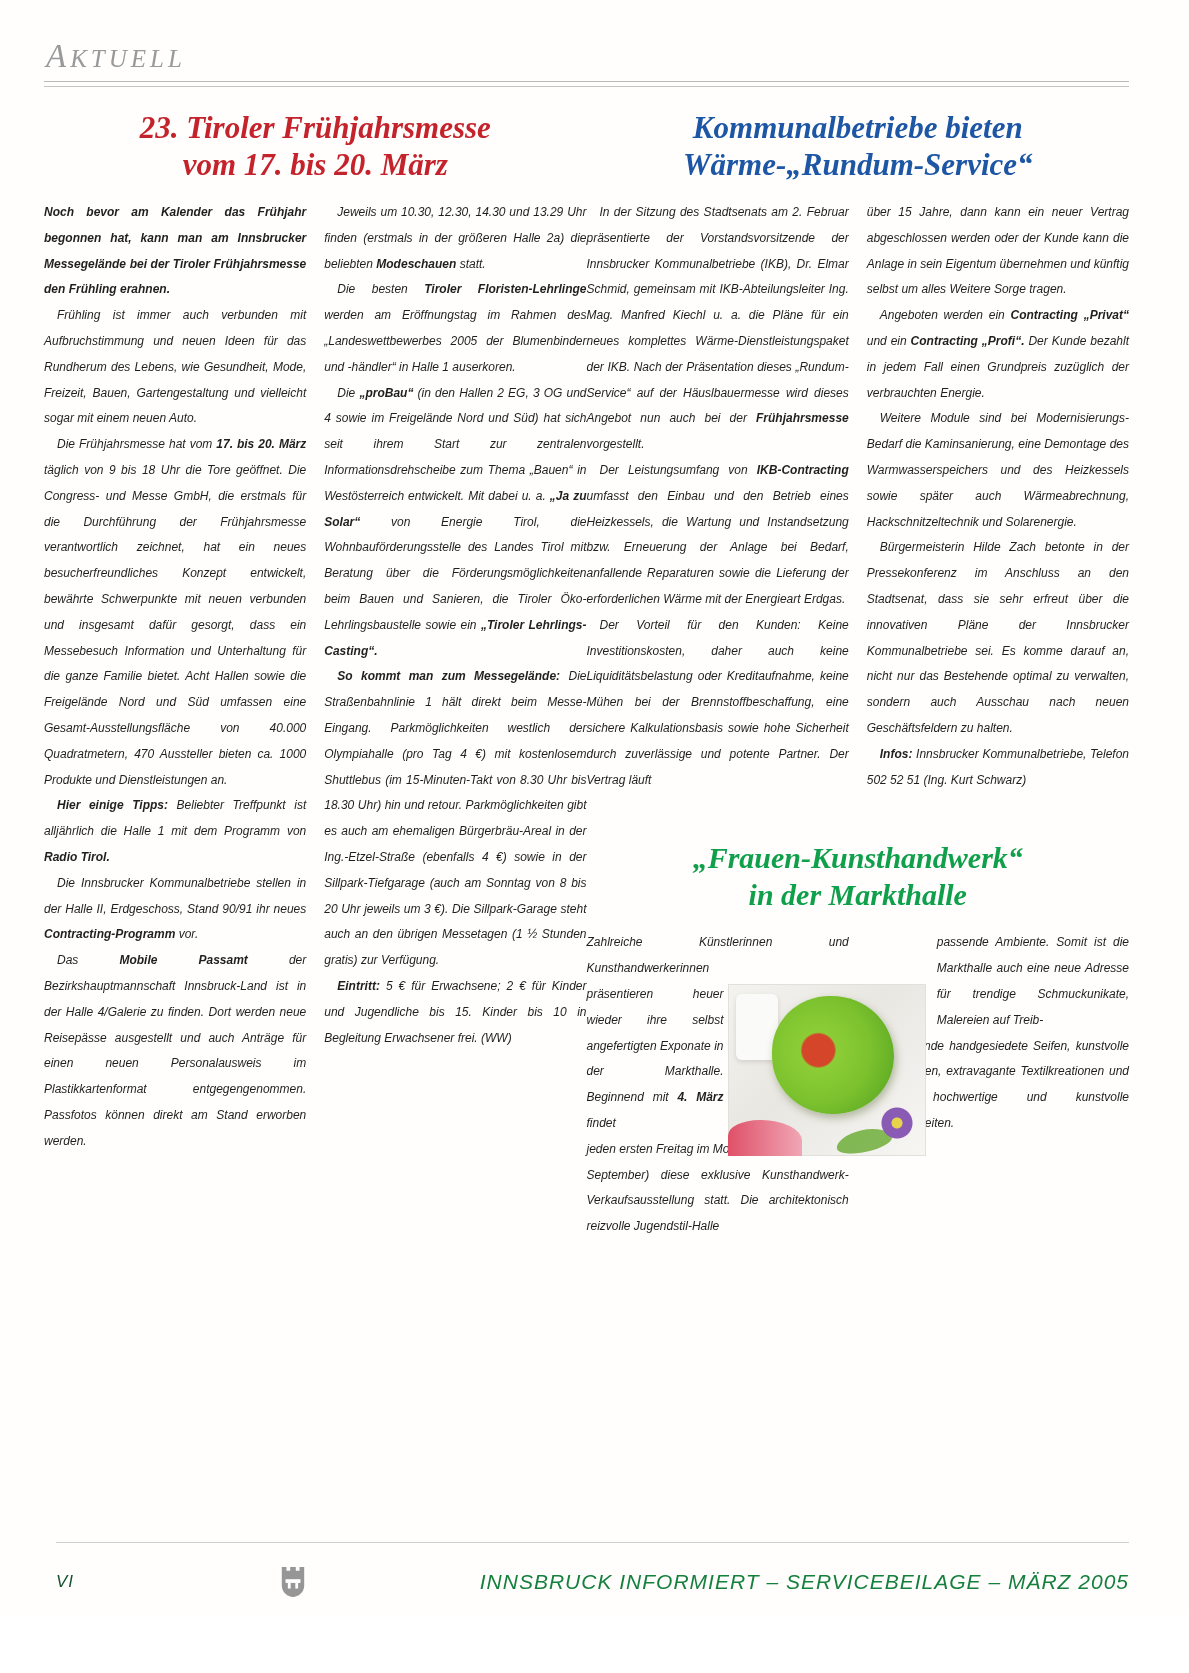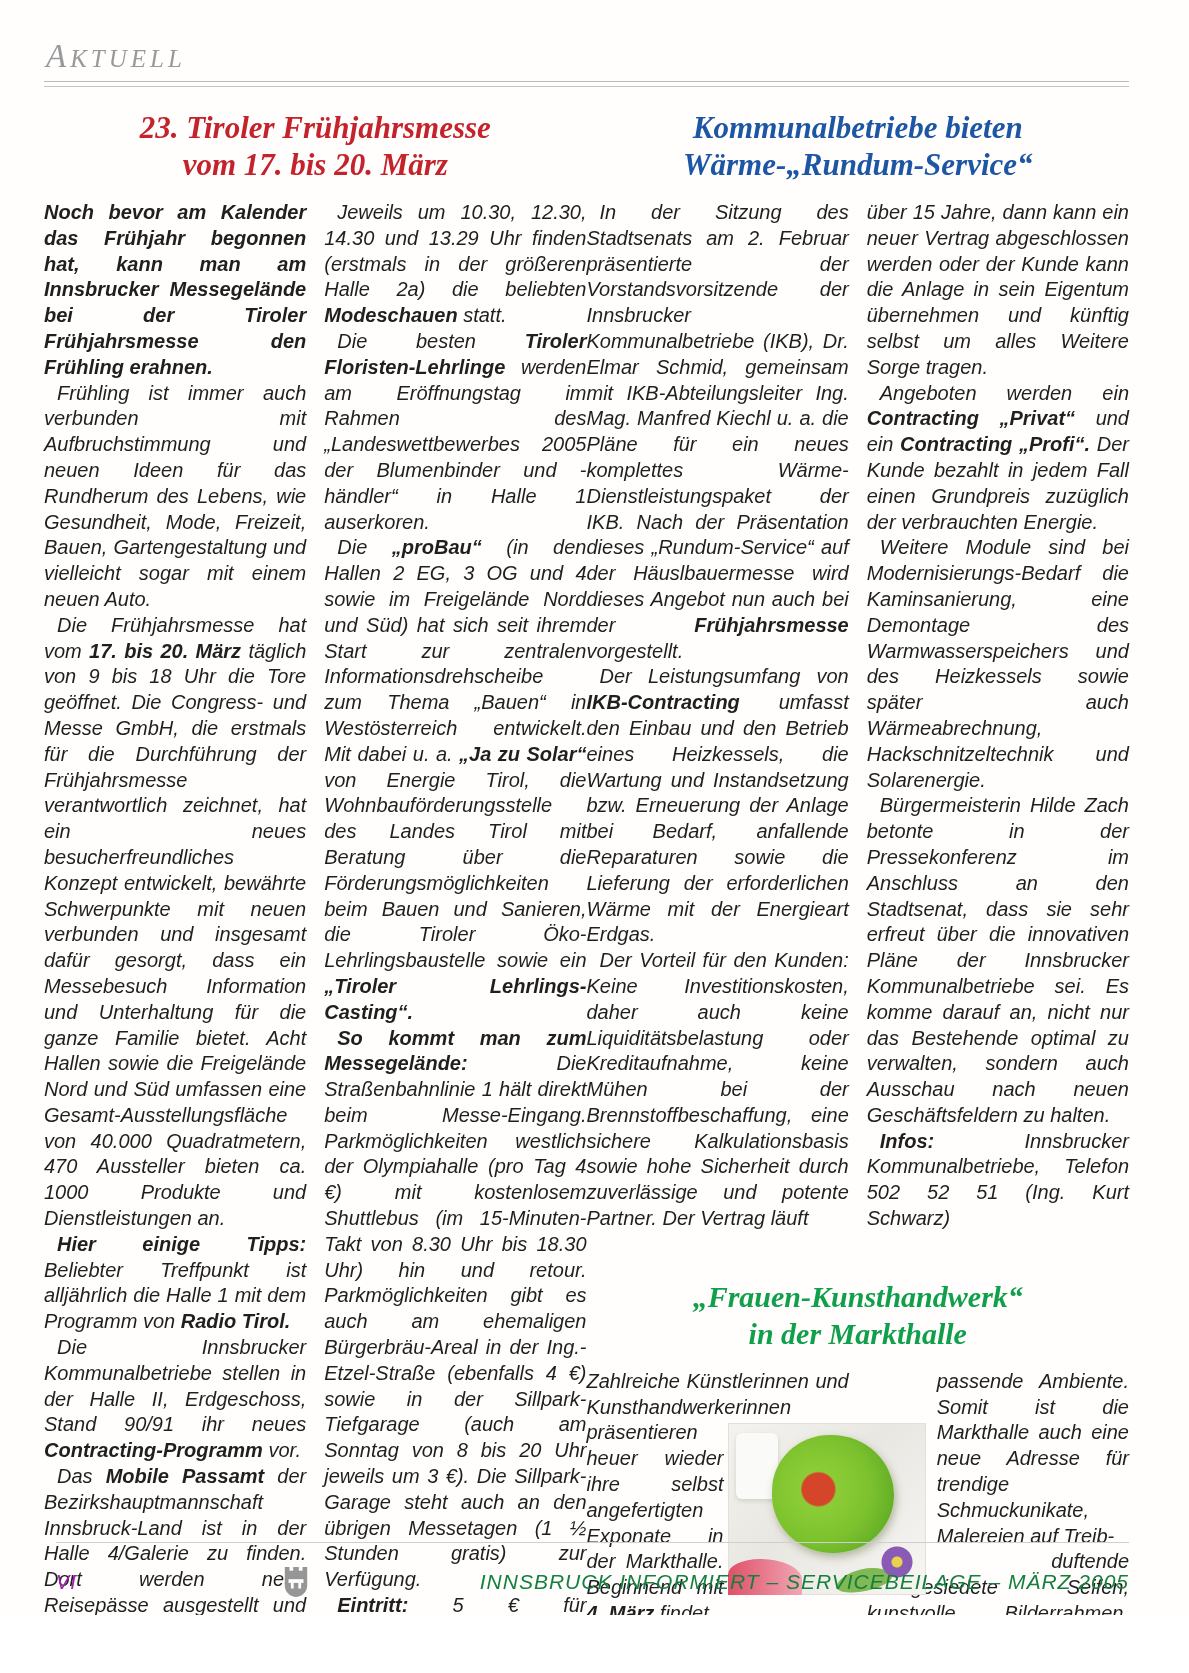--- a/index.html
+++ b/index.html
@@ -60,21 +60,21 @@
     margin: 6px 0 17px 0;
   }
   .headline .hl-line { display: block; }
   .headline.red   { color: var(--headline-red,   #c4232b); }
   .headline.blue  { color: var(--headline-blue,  #1d56a5); }
   .headline.green { color: var(--headline-green, #109f4b); font-size: 30px; }
 
   
   .para {
     margin: 0;
-    font-size: 20px;
+    font-size: 12px;
     line-height: 25.8px;
     text-align: justify;
     overflow-wrap: break-word;
     hyphens: auto;
     -webkit-hyphens: auto;
   }
   .para.ind { text-indent: 13px; }
   .para.lead { font-weight: 700; }
   .b { font-weight: 700; }
 
@@ -124,22 +124,22 @@
   
   .footer {
     position: absolute;
     left: 56px; right: 60px; bottom: 16px;
     border-top: 1px solid #cfcfcf;
     padding-top: 22px;
     display: flex;
     align-items: center;
   }
   .page-num {
-    font-size: 20px;
-    color: #a21caf;
+    font-size: 17px;
+    color: #14532d;
     letter-spacing: 1px;
   }
   .logo { margin-left: 205px; display: inline-flex; align-items: center; }
   .pub {
     margin-left: auto;
     font-size: 21px;
     letter-spacing: 1px;
     color: #15803d;
     white-space: nowrap;
   }

